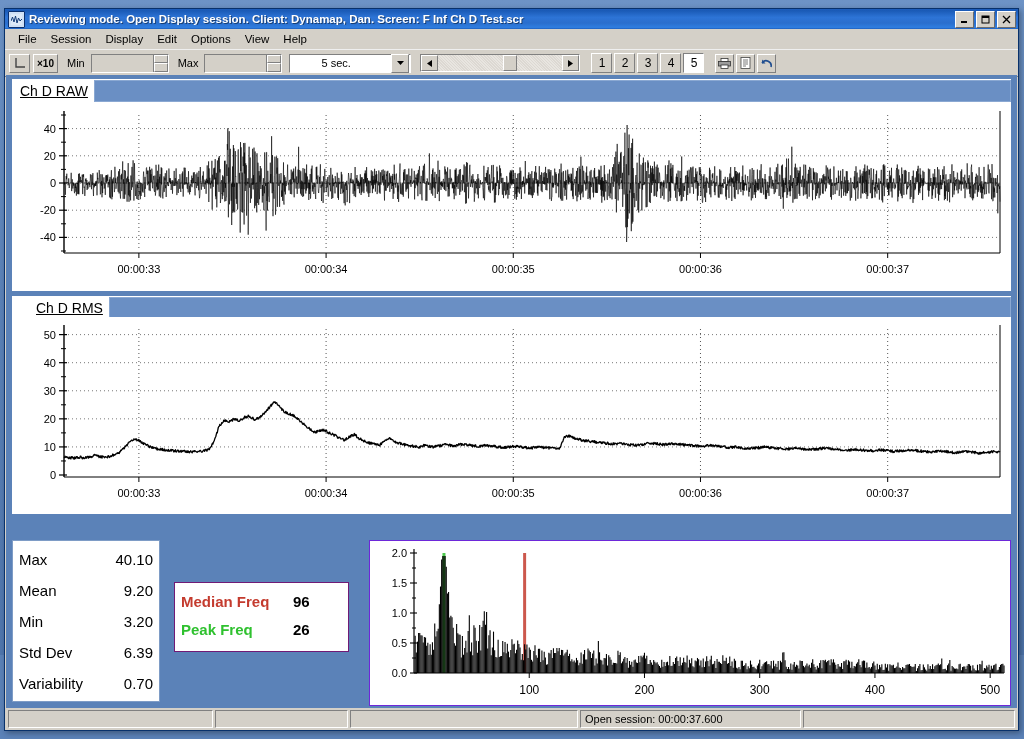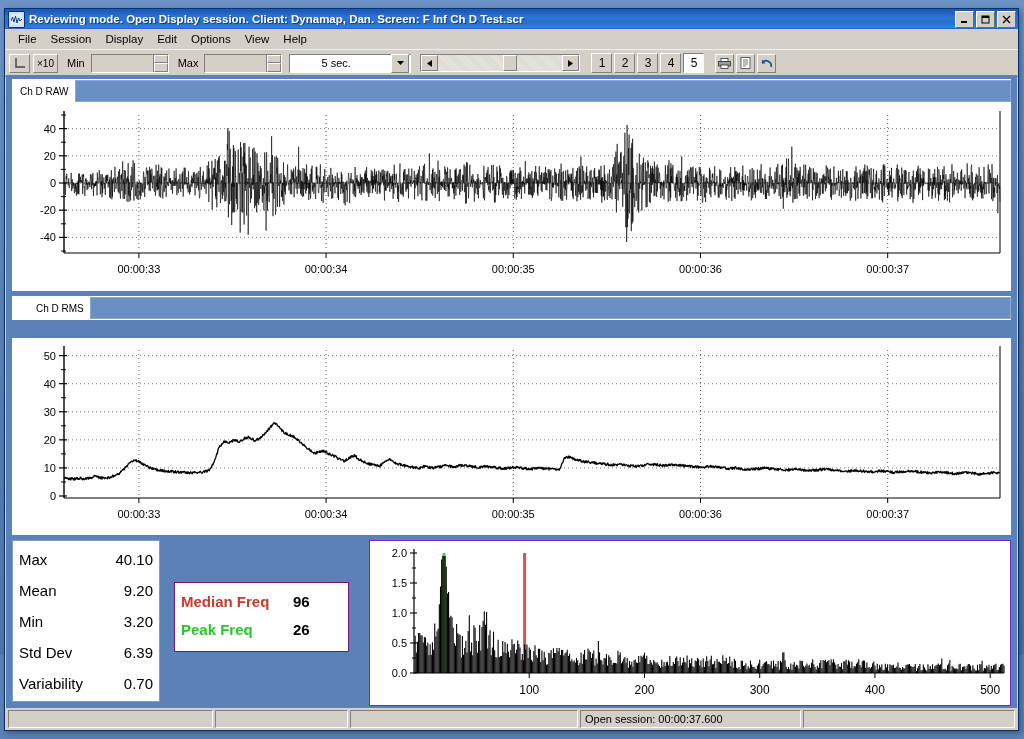--- a/index.html
+++ b/index.html
@@ -32,21 +32,21 @@
   
   #menubar{height:19px;background:#d4d0c8;display:flex;align-items:center;padding-left:6px;
     border-bottom:1px solid #d4d0c8;}
   #menubar .mi{padding:8px 7px;font-size:11.5px;color:#000;}
 
   
   #toolbar{height:26px;background:#d4d0c8;display:flex;align-items:center;padding:0 4px;gap:3px;
     border-top:1px solid #efefef;border-bottom:1px solid #808080;}
   .tbtn{height:19px;min-width:21px;background:#d4d0c8;border:1px solid;
     border-color:#fff #808080 #808080 #fff;display:flex;align-items:center;justify-content:center;
-    font-size:10px;font-weight:normal;color:#000;padding:0 3px;box-sizing:border-box;}
+    font-size:10px;font-weight:bold;color:#000;padding:0 3px;box-sizing:border-box;}
   .tlabel{font-size:11px;color:#000;padding:0 3px 0 6px;}
   .spin{display:flex;height:19px;border:1px solid;border-color:#808080 #fff #fff #808080;
     background:#d4d0c8;width:78px;box-sizing:border-box;align-items:stretch;}
   .spin .fld{flex:1 1 auto;background:#d4d0c8;}
   .spin .arrows{width:14px;display:flex;flex-direction:column;border-left:1px solid #808080;}
   .spin .arrows i{flex:1;background:#d4d0c8;border:1px solid;border-color:#fff #808080 #808080 #fff;
     display:block;position:relative;}
   .combo{height:19px;width:122px;background:#fff;border:1px solid;
     border-color:#808080 #fff #fff #808080;display:flex;align-items:center;box-sizing:border-box;
     margin-left:4px;}
@@ -66,21 +66,21 @@
     border-color:#fff #808080 #808080 #fff;display:flex;align-items:center;justify-content:center;
     font-size:12px;color:#000;box-sizing:border-box;}
   .numbtn.active{background:#fff;border-color:#808080 #fff #fff #808080;}
   .iconbtn{width:19px;height:19px;background:#d4d0c8;border:1px solid;
     border-color:#fff #808080 #808080 #fff;display:flex;align-items:center;justify-content:center;box-sizing:border-box;}
 
   
   #client{position:absolute;left:1px;top:66px;right:1px;bottom:22px;background:#5b82b8;overflow:hidden;}
 
   .panel-head{height:24px;background:#fff;display:flex;align-items:center;}
-  .panel-head .ptitle{padding-left:8px;font-size:10px;color:#000;white-space:nowrap;}
+  .panel-head .ptitle{padding-left:8px;font-size:14px;color:#000;white-space:nowrap;text-decoration:underline;}
   .panel-head .pbar{height:20px;background:#6a8fc4;border:1px solid #8aa8d2;margin-left:6px;flex:1;}
 
   .plot{background:#fff;position:relative;}
   .plot svg{display:block;}
 
   
   #bottom{position:absolute;left:0;right:0;bottom:0;height:172px;}
   .statsbox{position:absolute;left:6px;top:4px;width:148px;height:162px;background:#fff;
     border:1px solid #7e9cc6;box-sizing:border-box;padding:3px 0 0 0;}
   .statrow{display:flex;height:31px;align-items:center;font-size:15px;color:#000;padding:0 6px;}
@@ -279,21 +279,21 @@
             <text x="875.6799999999997" y="170" text-anchor="middle" font-size="11" font-family="&quot;Liberation Sans&quot;,sans-serif" fill="#000">00:00:37</text>
             <line x1="988" y1="8" x2="988" y2="150" stroke="#000" stroke-width="1"></line>
           </svg>
     </div>
 
     <div class="panel-head" style="position:absolute;left:6px;top:221px;right:6px;padding-left:16px;">
       <span class="ptitle">Ch D RMS</span>
       <span class="pbar"></span>
     </div>
 
-    <div class="plot" style="position:absolute;left:6px;top:263px;right:6px;height:197px;">
+    <div class="plot" style="position:absolute;left:6px;top:242px;right:6px;height:197px;">
       <svg id="rms-svg" width="1000" height="197" viewBox="0 0 1000 197" preserveAspectRatio="none">
             <line x1="126.87999999999973" y1="12" x2="126.87999999999973" y2="158" stroke="#555" stroke-width="1" stroke-dasharray="1 3"></line>
             <line x1="314.0799999999997" y1="12" x2="314.0799999999997" y2="158" stroke="#555" stroke-width="1" stroke-dasharray="1 3"></line>
             <line x1="501.27999999999975" y1="12" x2="501.27999999999975" y2="158" stroke="#555" stroke-width="1" stroke-dasharray="1 3"></line>
             <line x1="688.4799999999998" y1="12" x2="688.4799999999998" y2="158" stroke="#555" stroke-width="1" stroke-dasharray="1 3"></line>
             <line x1="875.6799999999997" y1="12" x2="875.6799999999997" y2="158" stroke="#555" stroke-width="1" stroke-dasharray="1 3"></line>
             <line x1="52" y1="17.615384615384613" x2="988" y2="17.615384615384613" stroke="#777" stroke-width="1" stroke-dasharray="1 3"></line>
             <line x1="52" y1="45.69230769230768" x2="988" y2="45.69230769230768" stroke="#777" stroke-width="1" stroke-dasharray="1 3"></line>
             <line x1="52" y1="73.76923076923077" x2="988" y2="73.76923076923077" stroke="#777" stroke-width="1" stroke-dasharray="1 3"></line>
             <line x1="52" y1="101.84615384615384" x2="988" y2="101.84615384615384" stroke="#777" stroke-width="1" stroke-dasharray="1 3"></line>

